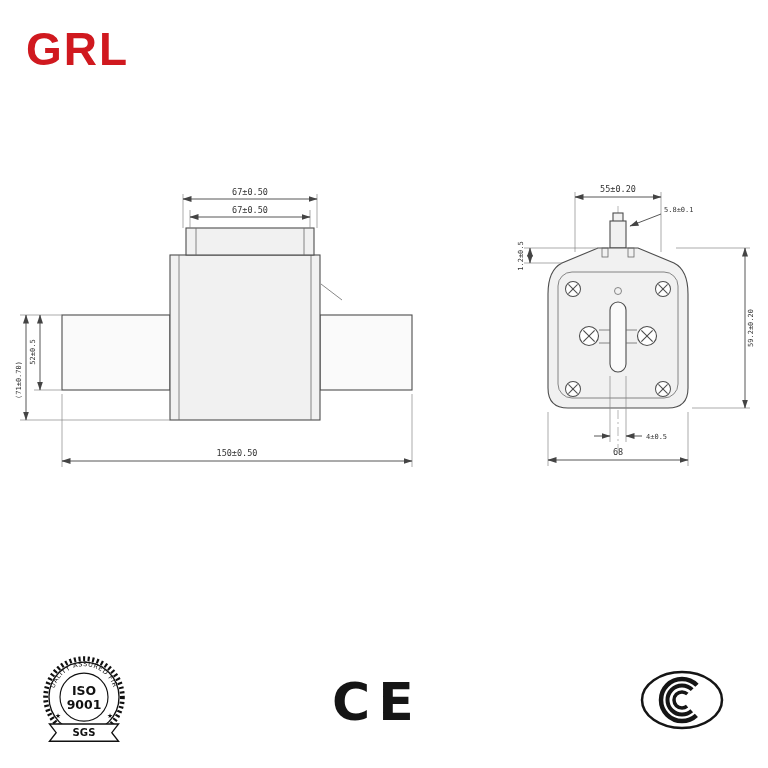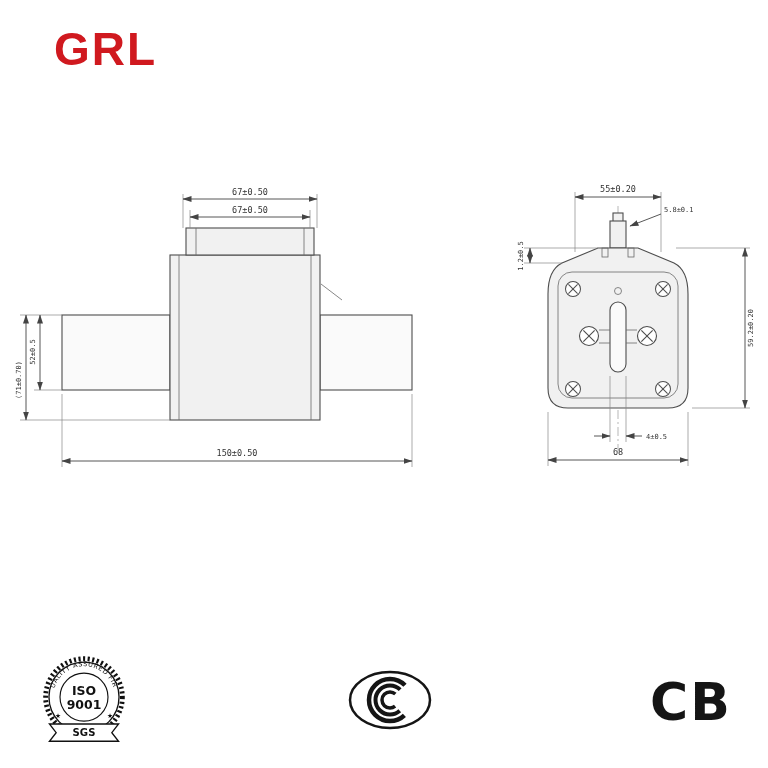--- a/index.html
+++ b/index.html
@@ -1,21 +1,21 @@
 <!DOCTYPE html>
 <html><head>
 <meta charset="utf-8">
 <style>
   html,body{margin:0;padding:0;}
   body{
     width:768px;height:768px;background:#ffffff;position:relative;overflow:hidden;
     font-family:"Liberation Sans",sans-serif;
   }
   .logo{
-    position:absolute;left:54px;top:22px;
+    position:absolute;left:26px;top:22px;
     font-size:46px;font-weight:800;letter-spacing:2px;color:#d0191f;
   }
   svg.drawing{position:absolute;left:0;top:0;}
   .part{fill:#f1f1f1;stroke:#4d4d4d;stroke-width:1.1;}
   .part-light{fill:#fafafa;stroke:#4d4d4d;stroke-width:1.1;}
   .edge{stroke:#6a6a6a;stroke-width:0.8;fill:none;}
   .dim{stroke:#444;stroke-width:0.9;fill:none;}
   .ext{stroke:#888;stroke-width:0.7;fill:none;}
   .cl{stroke:#999;stroke-width:0.7;fill:none;stroke-dasharray:9 3 2 3;}
   .dimtext{font-family:"DejaVu Sans Mono",monospace;font-size:8.5px;fill:#333;}
@@ -210,31 +210,31 @@
         <text x="-27" y="22" font-size="7" text-anchor="middle" fill="#111">★</text>
         <text x="27" y="22" font-size="7" text-anchor="middle" fill="#111">★</text>
         <text class="iso-big" x="0" y="-2" text-anchor="middle">ISO</text>
         <text class="iso-big" x="0" y="12" text-anchor="middle">9001</text>
         <path d="M -36 28 L 36 28 L 29 37 L 36 46 L -36 46 L -29 37 Z" fill="#fff" stroke="#111" stroke-width="1.4"></path>
         <text class="iso-sgs" x="0" y="41" text-anchor="middle">SGS</text>
       </svg>
     </div>
 
 
+    <div class="cert">
+      <svg width="104" height="64" viewBox="0 0 104 64">
+        <text class="mark-t" x="2" y="52" font-size="52" letter-spacing="8">CE</text>
+      </svg>
+    </div>
 
     <div class="cert">
       <svg width="100" height="70" viewBox="0 0 100 70" aria-label="CCC">
         <ellipse cx="50" cy="35" rx="40" ry="28" fill="none" stroke="#151515" stroke-width="2.5"></ellipse>
         <circle cx="50" cy="35" r="21" fill="none" stroke="#151515" stroke-width="4.5" stroke-dasharray="97.9 34" stroke-dashoffset="114.9"></circle>
         <circle cx="50" cy="35" r="14.5" fill="none" stroke="#151515" stroke-width="4" stroke-dasharray="67.1 24" stroke-dashoffset="79.1"></circle>
         <circle cx="50" cy="35" r="8" fill="none" stroke="#151515" stroke-width="3.5" stroke-dasharray="36.3 14" stroke-dashoffset="43.3"></circle>
       </svg>
     </div>
 
-    <div class="cert">
-      <svg width="84" height="64" viewBox="0 0 84 64">
-        <text class="mark-t" x="2" y="52" font-size="52" letter-spacing="2">CB</text>
-      </svg>
-    </div>
 
 
   </div>
 </div>
 
 </body></html>

